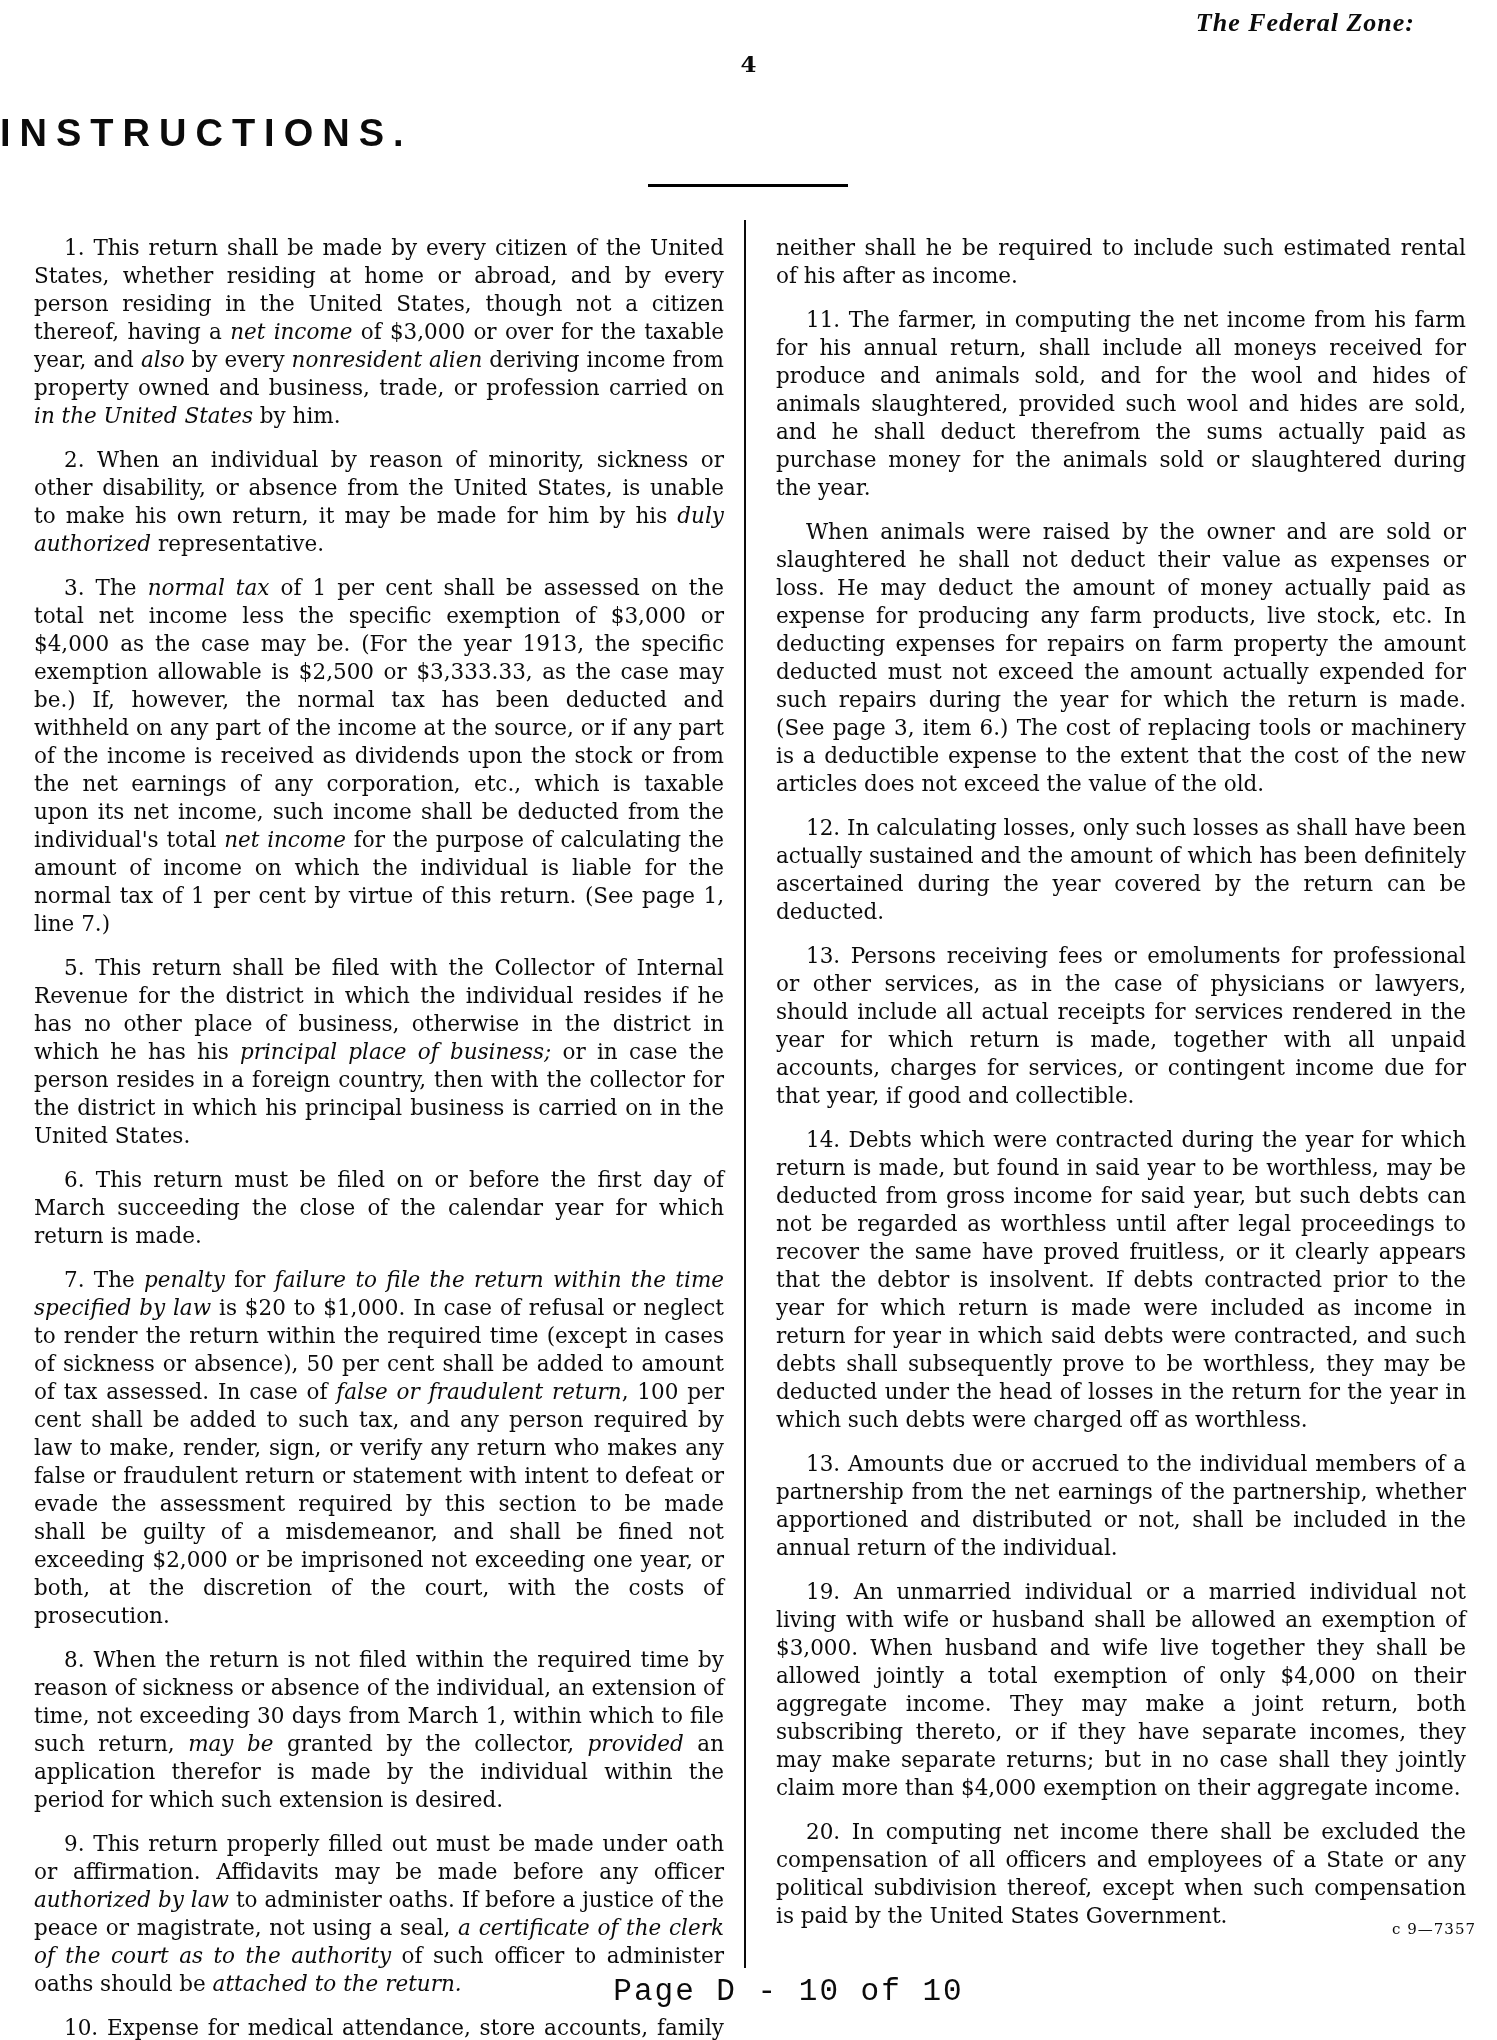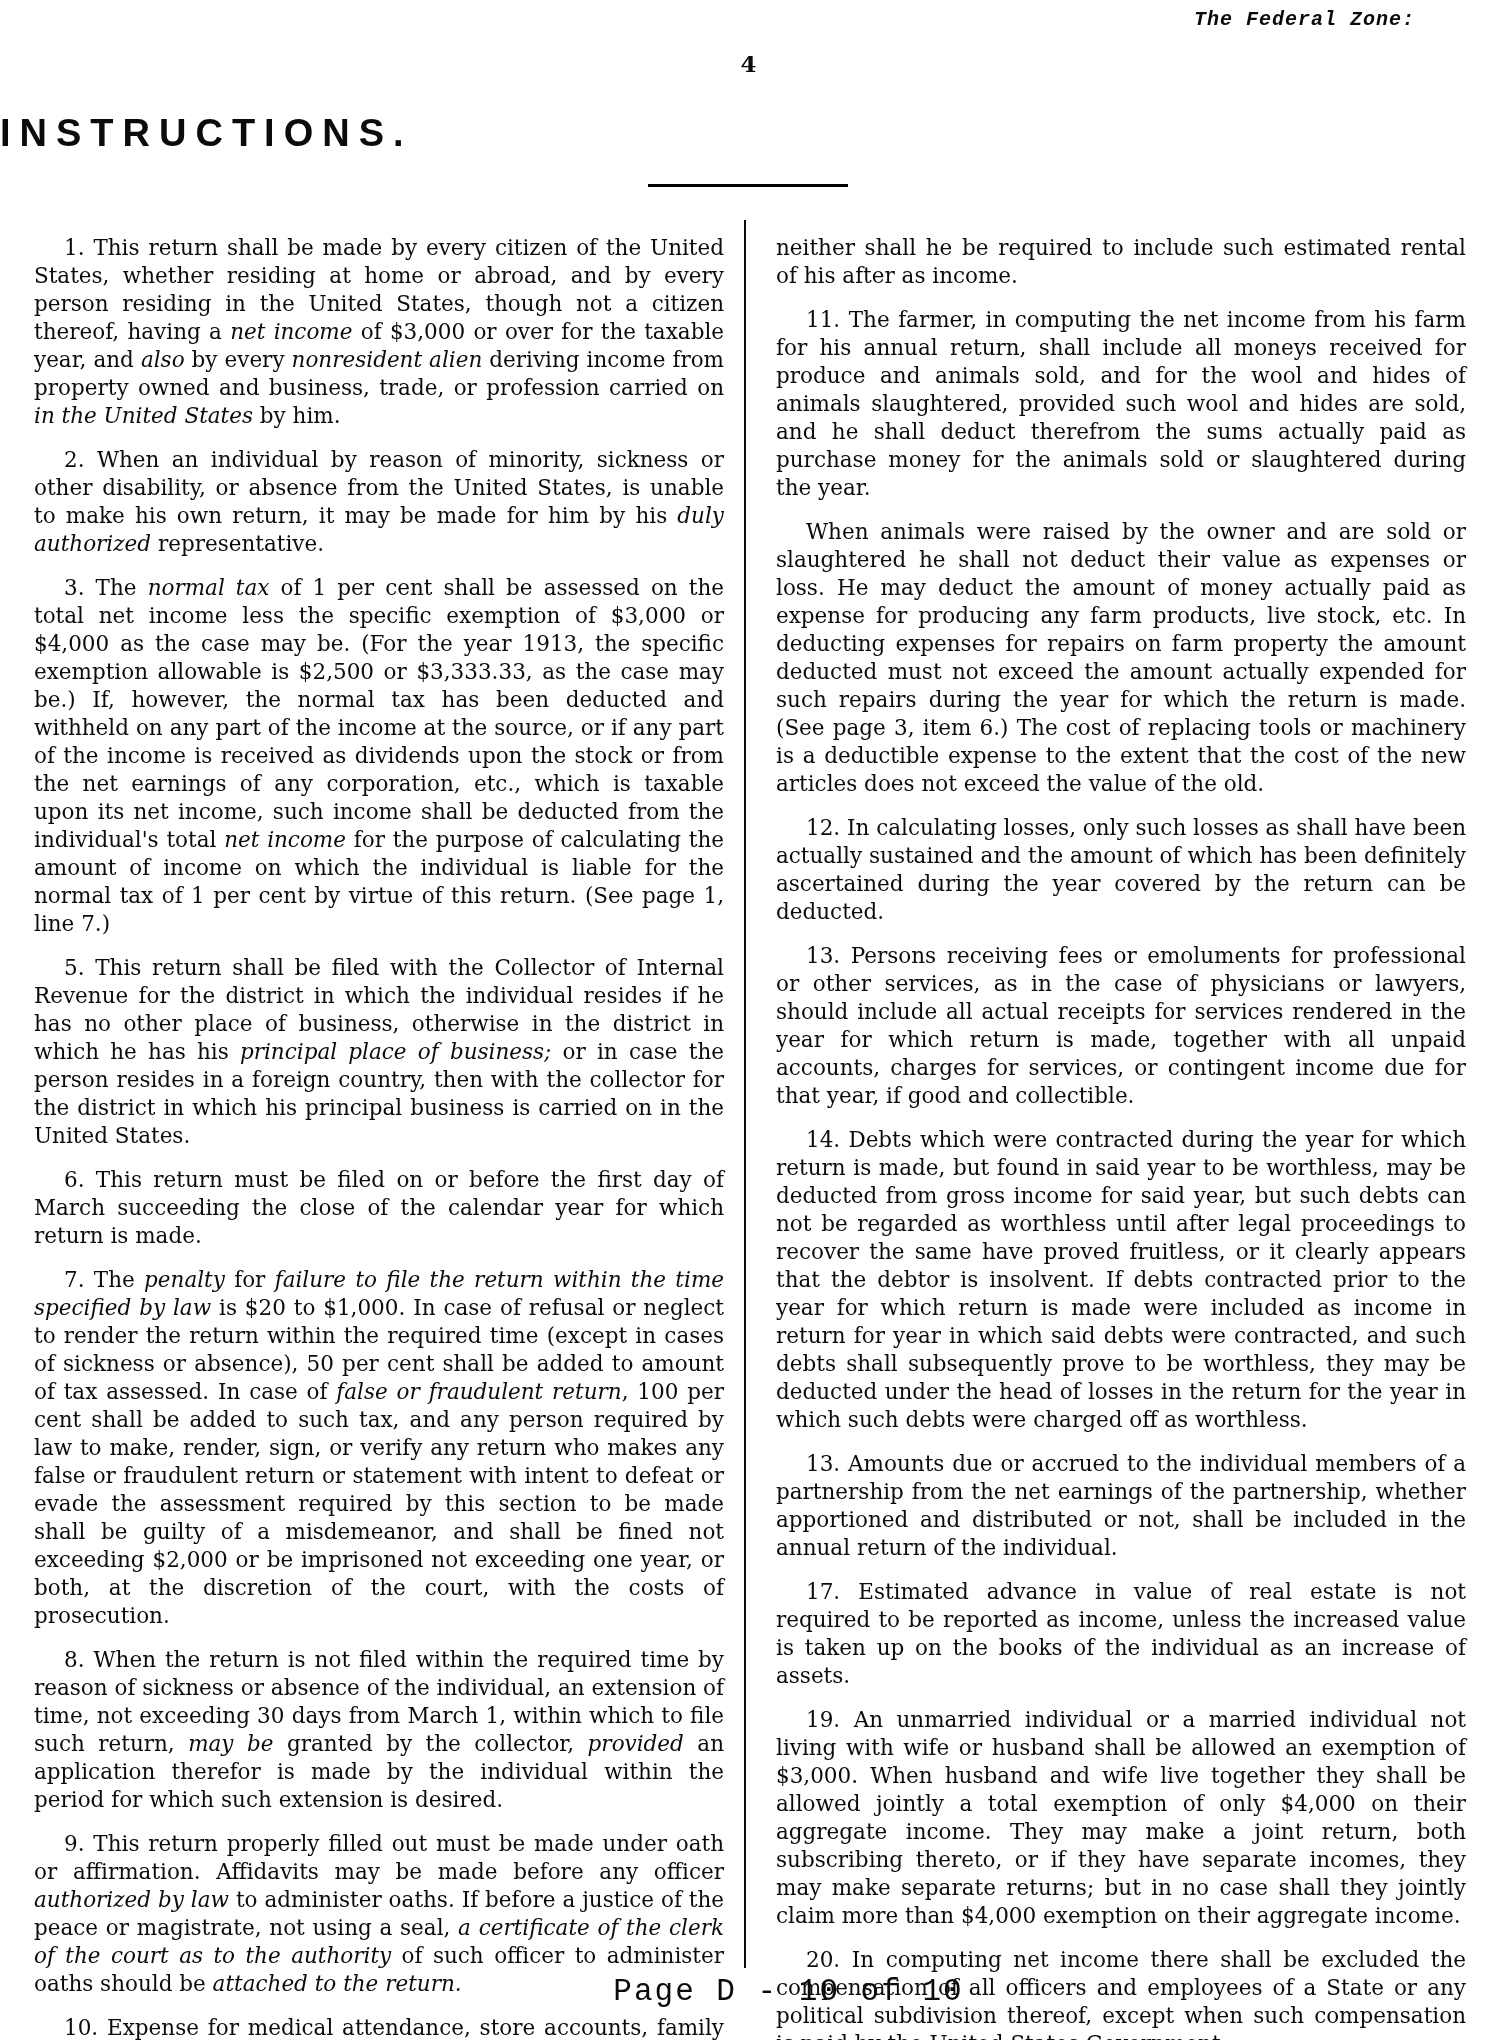--- a/index.html
+++ b/index.html
@@ -4,22 +4,22 @@
 <style>
   html,body { margin:0; padding:0; }
   body {
     width:1497px; height:2040px; position:relative;
     background:#ffffff; color:#0b0b0b;
     font-family:"DejaVu Serif", serif;
     overflow:hidden;
   }
   .book-title {
     position:absolute; top:8px; right:82px;
-    font-family:Liberation Mono, monospace;
-    font-style:italic; font-weight:bold; font-size:20px; letter-spacing:1px;
+    font-family:Liberation Serif, serif;
+    font-style:italic; font-weight:bold; font-size:26px; letter-spacing:1px;
     white-space:nowrap;
   }
   .page-num {
     position:absolute; top:50px; left:0; width:1497px; text-align:center;
     font-size:23px; font-weight:bold;
   }
   .doc-title {
     position:absolute; top:112px; left:0; width:1497px; 
     font-family:"Liberation Sans", sans-serif;
     font-size:38px; font-weight:bold; letter-spacing:9px; white-space:nowrap;
@@ -75,18 +75,17 @@
 <div class="divider"></div>
 <div class="col col-right">
   <span class="printer-code">c 9—7357</span>
 <div class="para noindent">neither shall he be required to include such estimated rental of his after as income.</div>
     <div class="para">11. The farmer, in computing the net income from his farm for his annual return, shall include all moneys received for produce and animals sold, and for the wool and hides of animals slaughtered, provided such wool and hides are sold, and he shall deduct therefrom the sums actually paid as purchase money for the animals sold or slaughtered during the year.</div>
     <div class="para">When animals were raised by the owner and are sold or slaughtered he shall not deduct their value as expenses or loss.  He may deduct the amount of money actually paid as expense for producing any farm products, live stock, etc.  In deducting expenses for repairs on farm property the amount deducted must not exceed the amount actually expended for such repairs during the year for which the return is made.  (See page 3, item 6.) The cost of replacing tools or machinery is a deductible expense to the extent that the cost of the new articles does not exceed the value of the old.</div>
     <div class="para">12. In calculating losses, only such losses as shall have been actually sustained and the amount of which has been definitely ascertained during the year covered by the return can be deducted.</div>
     <div class="para">13. Persons receiving fees or emoluments for professional or other services, as in the case of physicians or lawyers, should include all actual receipts for services rendered in the year for which return is made, together with all unpaid accounts, charges for services, or contingent income due for that year, if good and collectible.</div>
     <div class="para">14. Debts which were contracted during the year for which return is made, but found in said year to be worthless, may be deducted from gross income for said year, but such debts can not be regarded as worthless until after legal proceedings to recover the same have proved fruitless, or it clearly appears that the debtor is insolvent.  If debts contracted prior to the year for which return is made were included as income in return for year in which said debts were contracted, and such debts shall subsequently prove to be worthless, they may be deducted under the head of losses in the return for the year in which such debts were charged off as worthless.</div>
     <div class="para">13. Amounts due or accrued to the individual members of a partnership from the net earnings of the partnership, whether apportioned and distributed or not, shall be included in the annual return of the individual.</div>
-    <div class="para">17. Estimated advance in value of real estate is not required to be reported as income, unless the increased value is taken up on the books of the individual as an increase of assets.</div>
     <div class="para">19. An unmarried individual or a married individual not living with wife or husband shall be allowed an exemption of $3,000. When husband and wife live together they shall be allowed jointly a total exemption of only $4,000 on their aggregate income. They may make a joint return, both subscribing thereto, or if they have separate incomes, they may make separate returns; but in no case shall they jointly claim more than $4,000 exemption on their aggregate income.</div>
     <div class="para">20. In computing net income there shall be excluded the compensation of all officers and employees of a State or any political subdivision thereof, except when such compensation is paid by the United States Government.</div>
   </div>
 
 <div class="footer">Page D - 10 of 10</div>
 
 </body></html>

